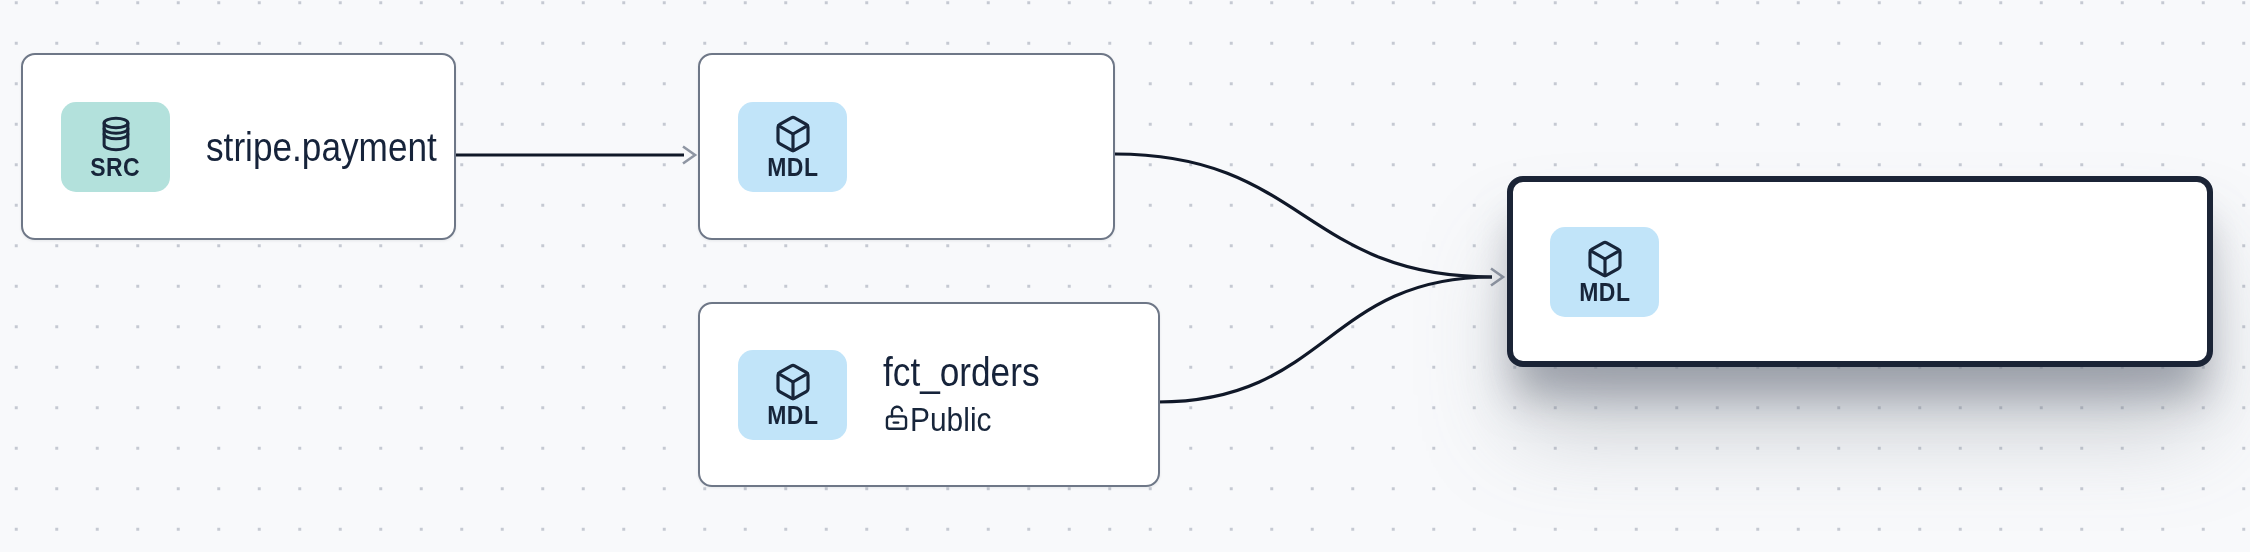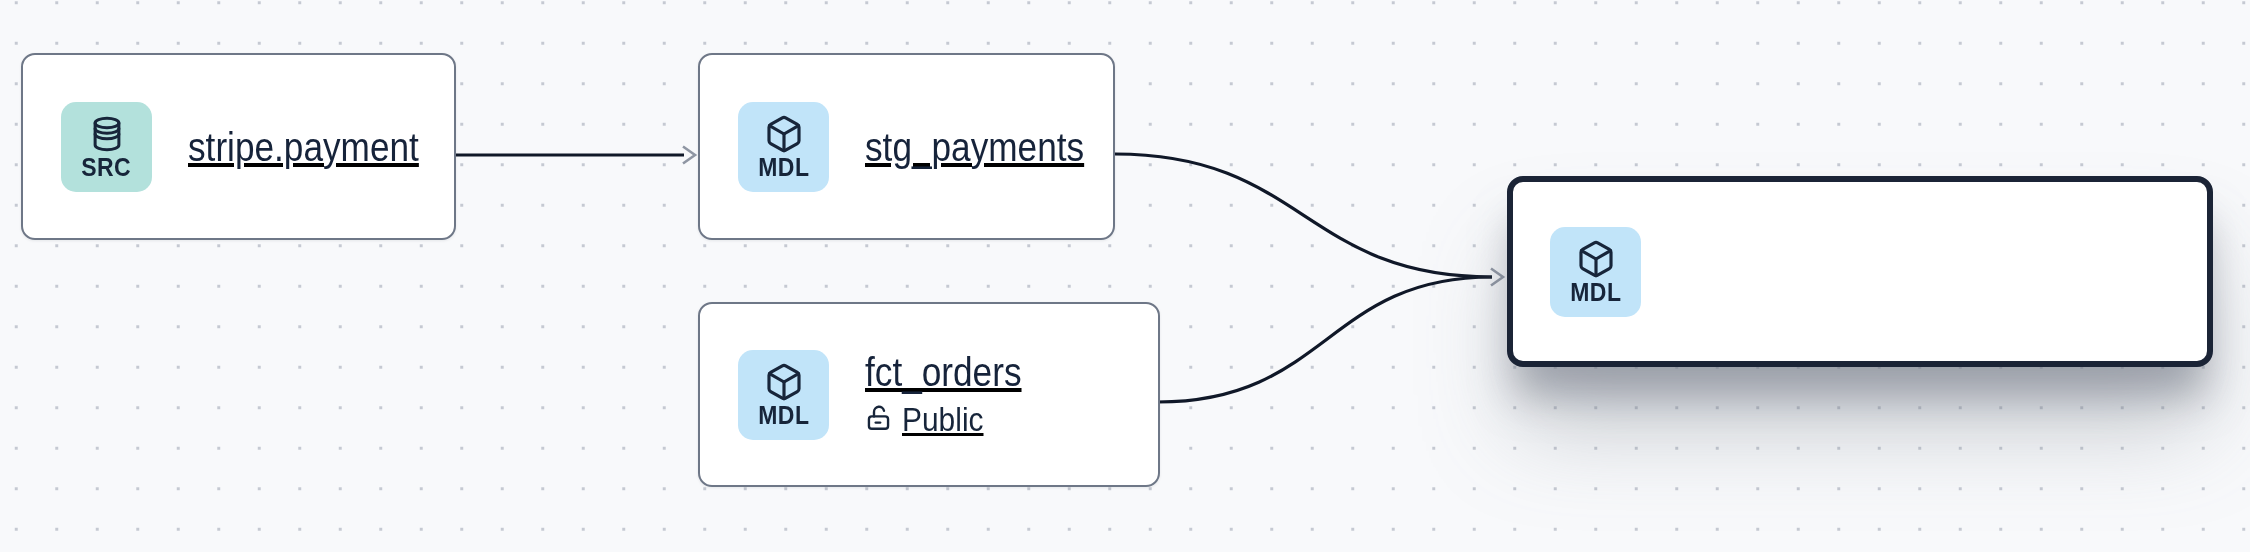--- a/index.html
+++ b/index.html
@@ -25,35 +25,35 @@
     border:6px solid #1b2436;border-radius:16px;
     padding-left:37px;gap:40px;
     box-shadow:0 36px 40px -8px rgba(113,119,132,.55),
                0 70px 95px -10px rgba(113,119,132,.35);
   }
   .node--stripe{left:21px;top:53px;width:435px;height:187px;}
   .node--stg{left:698px;top:53px;width:417px;height:187px;}
   .node--fct{left:698px;top:302px;width:462px;height:185px;}
   .node--agg{left:1507px;top:176px;width:706px;height:191px;}
   .badge{
-    width:91px;height:90px;border-radius:15px;flex:0 0 auto;
+    width:109px;height:90px;border-radius:15px;flex:0 0 auto;
     display:flex;flex-direction:column;align-items:center;justify-content:center;
   }
   .badge svg{display:block;margin-bottom:1px;}
   .badge-label{
     font-size:25px;font-weight:bold;letter-spacing:.5px;color:#17253a;
     line-height:1;transform:scale(.92,1);
   }
-  .node-text{display:flex;flex-direction:column;justify-content:flex-end;gap:7px;min-width:0;text-decoration:underline;}
+  .node-text{display:flex;flex-direction:column;justify-content:flex-end;gap:7px;min-width:0;}
   .node-title{
     font-size:40px;color:#16233a;white-space:nowrap;line-height:1.1;
     transform:scaleX(.88);transform-origin:left center;
   }
   .node-sub{
-    display:flex;align-items:center;gap:10px;color:#17253a;
+    display:flex;align-items:center;color:#17253a;
     font-size:34px;line-height:1.1;
   }
   .node-sub .sub-label{transform:scaleX(.88);transform-origin:left center;white-space:nowrap;}
 </style>
 </head>
 <body>
 
 <div class="canvas">
 
   <svg class="edges" viewBox="0 0 2250 552">
@@ -88,23 +88,20 @@
     <div class="badge" style="background: rgb(193, 228, 249);">
       <span>
         <svg width="40" height="40" viewBox="0 0 24 24" fill="none" stroke="#17253a" stroke-width="1.9" stroke-linecap="round" stroke-linejoin="round">
           <path d="M21 8a2 2 0 0 0-1-1.73l-7-4a2 2 0 0 0-2 0l-7 4A2 2 0 0 0 3 8v8a2 2 0 0 0 1 1.73l7 4a2 2 0 0 0 2 0l7-4A2 2 0 0 0 21 16Z"></path>
           <path d="m3.3 7 8.7 5 8.7-5"></path>
           <path d="M12 22V12"></path>
         </svg>
       </span>
       <span class="badge-label">MDL</span>
     </div>
-    <div class="node-text">
-      <span class="node-title">stg_payments</span>
-    </div>
   </div>
 
   <div class="node node--fct">
     <div class="badge" style="background: rgb(193, 228, 249);">
       <span>
         <svg width="40" height="40" viewBox="0 0 24 24" fill="none" stroke="#17253a" stroke-width="1.9" stroke-linecap="round" stroke-linejoin="round">
           <path d="M21 8a2 2 0 0 0-1-1.73l-7-4a2 2 0 0 0-2 0l-7 4A2 2 0 0 0 3 8v8a2 2 0 0 0 1 1.73l7 4a2 2 0 0 0 2 0l7-4A2 2 0 0 0 21 16Z"></path>
           <path d="m3.3 7 8.7 5 8.7-5"></path>
           <path d="M12 22V12"></path>
         </svg>

